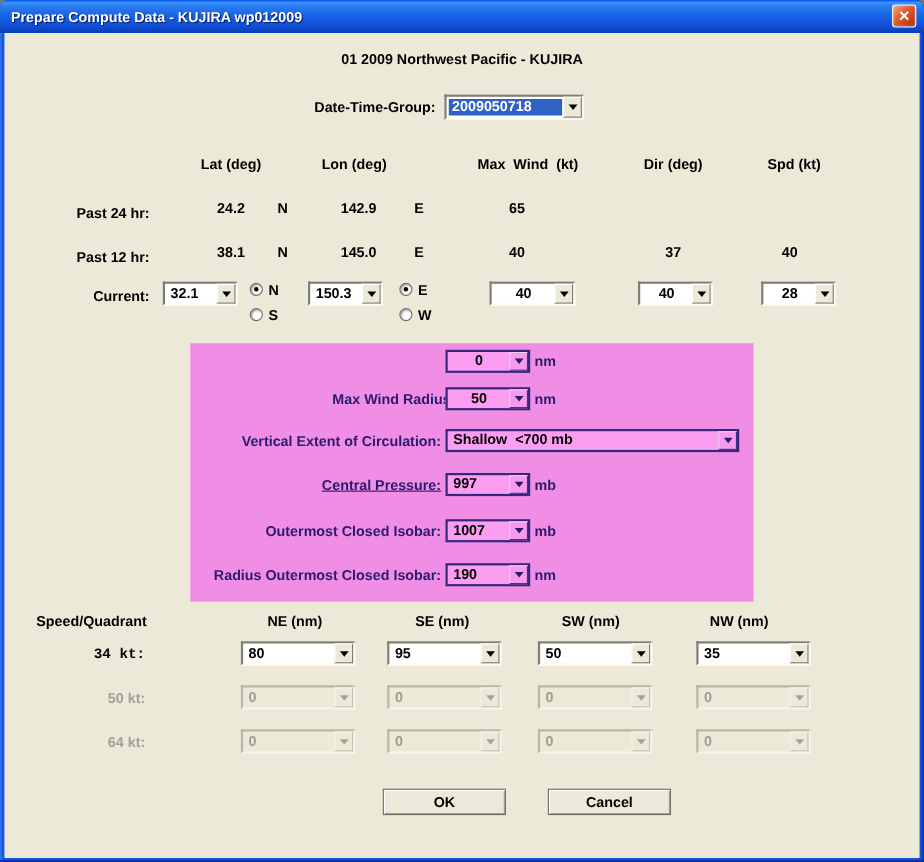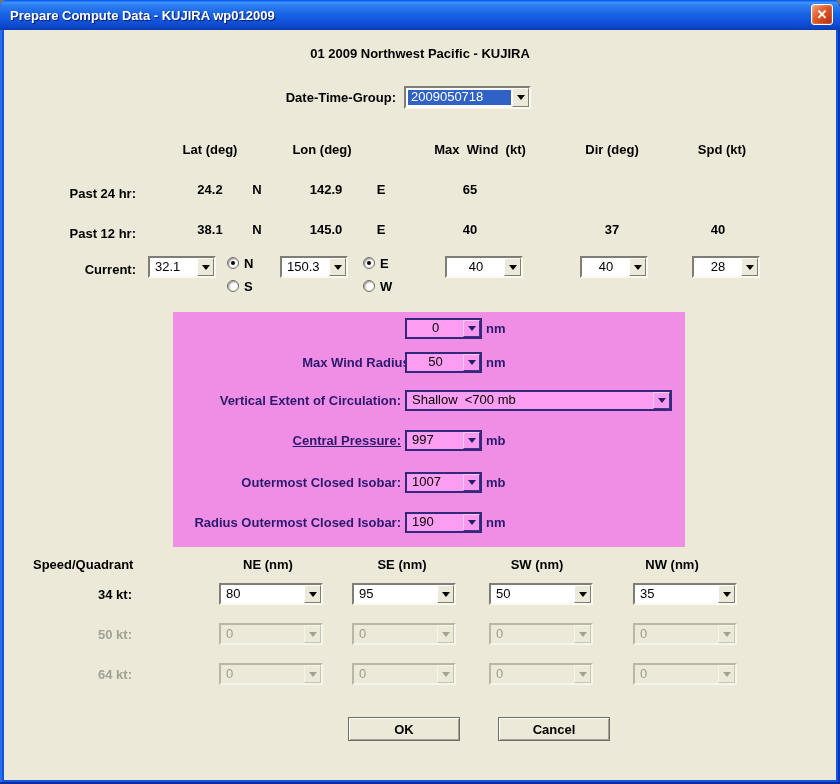--- a/index.html
+++ b/index.html
@@ -39,21 +39,21 @@
   }
   .c { text-align:center; }
   .r { text-align:right; }
   .pinklbl { color:#2A1A6E; }
   .graylbl { color:#A3A195; }
   .pink-panel { position:absolute; left:173px; top:312px; width:512px; height:235px; background:#F08DE4; }
 
   .combo { position:absolute; height:22px; background:#fff;
     border:2px solid; border-color:#7F7D75 #FBF9F0 #FBF9F0 #7F7D75; }
   .cv { position:absolute; left:2px; right:18px; top:0; bottom:0;
-    font-size:13px; font-weight:normal; line-height:17px; padding-left:3px;
+    font-size:13px; font-weight:bold; line-height:17px; padding-left:3px;
     color:#000; white-space:pre; overflow:hidden; }
   .cv.center { text-align:center; padding-left:0; }
   .cb { position:absolute; right:0; top:0; bottom:0; width:17px; background:#ECE9D8;
     border:1px solid; border-color:#FFFFFF #7F7D75 #7F7D75 #FFFFFF;
     display:flex; align-items:center; justify-content:center; cursor:pointer; }
   .tri { width:0; height:0; border-left:4px solid transparent; border-right:4px solid transparent; border-top:5px solid #000; }
 
   .combo.sel .cv { background:#2F62C4; color:#fff; left:2px; top:2px; bottom:2px; line-height:14px; }
 
   .combo.pink { height:21px; background:#FB9DF0; border-color:#34287C; }
@@ -215,21 +215,21 @@
       </span>
   </div>
   <div class="lbl pinklbl" style="left:486px;top:516px;">nm</div>
 
   <div class="lbl" style="left:33px;top:558px;">Speed/Quadrant</div>
   <div class="lbl c" style="left:218px;top:558px;width:100px;">NE (nm)</div>
   <div class="lbl c" style="left:352px;top:558px;width:100px;">SE (nm)</div>
   <div class="lbl c" style="left:487px;top:558px;width:100px;">SW (nm)</div>
   <div class="lbl c" style="left:622px;top:558px;width:100px;">NW (nm)</div>
 
-  <div class="lbl r" style="left:40px;top:588px;width:92px;">34 kt:</div>
+  <div class="lbl r" style="left:40px;top:588px;width:92px;font-family:Liberation Mono, monospace;">34 kt:</div>
   <div class="combo" style="left:219px;top:583px;width:104px;">
     <span class="cv">80</span>
     <span class="cb">
         <span class="tri"></span>
       </span>
   </div>
   <div class="combo" style="left:352px;top:583px;width:104px;">
     <span class="cv">95</span>
     <span class="cb">
         <span class="tri"></span>

